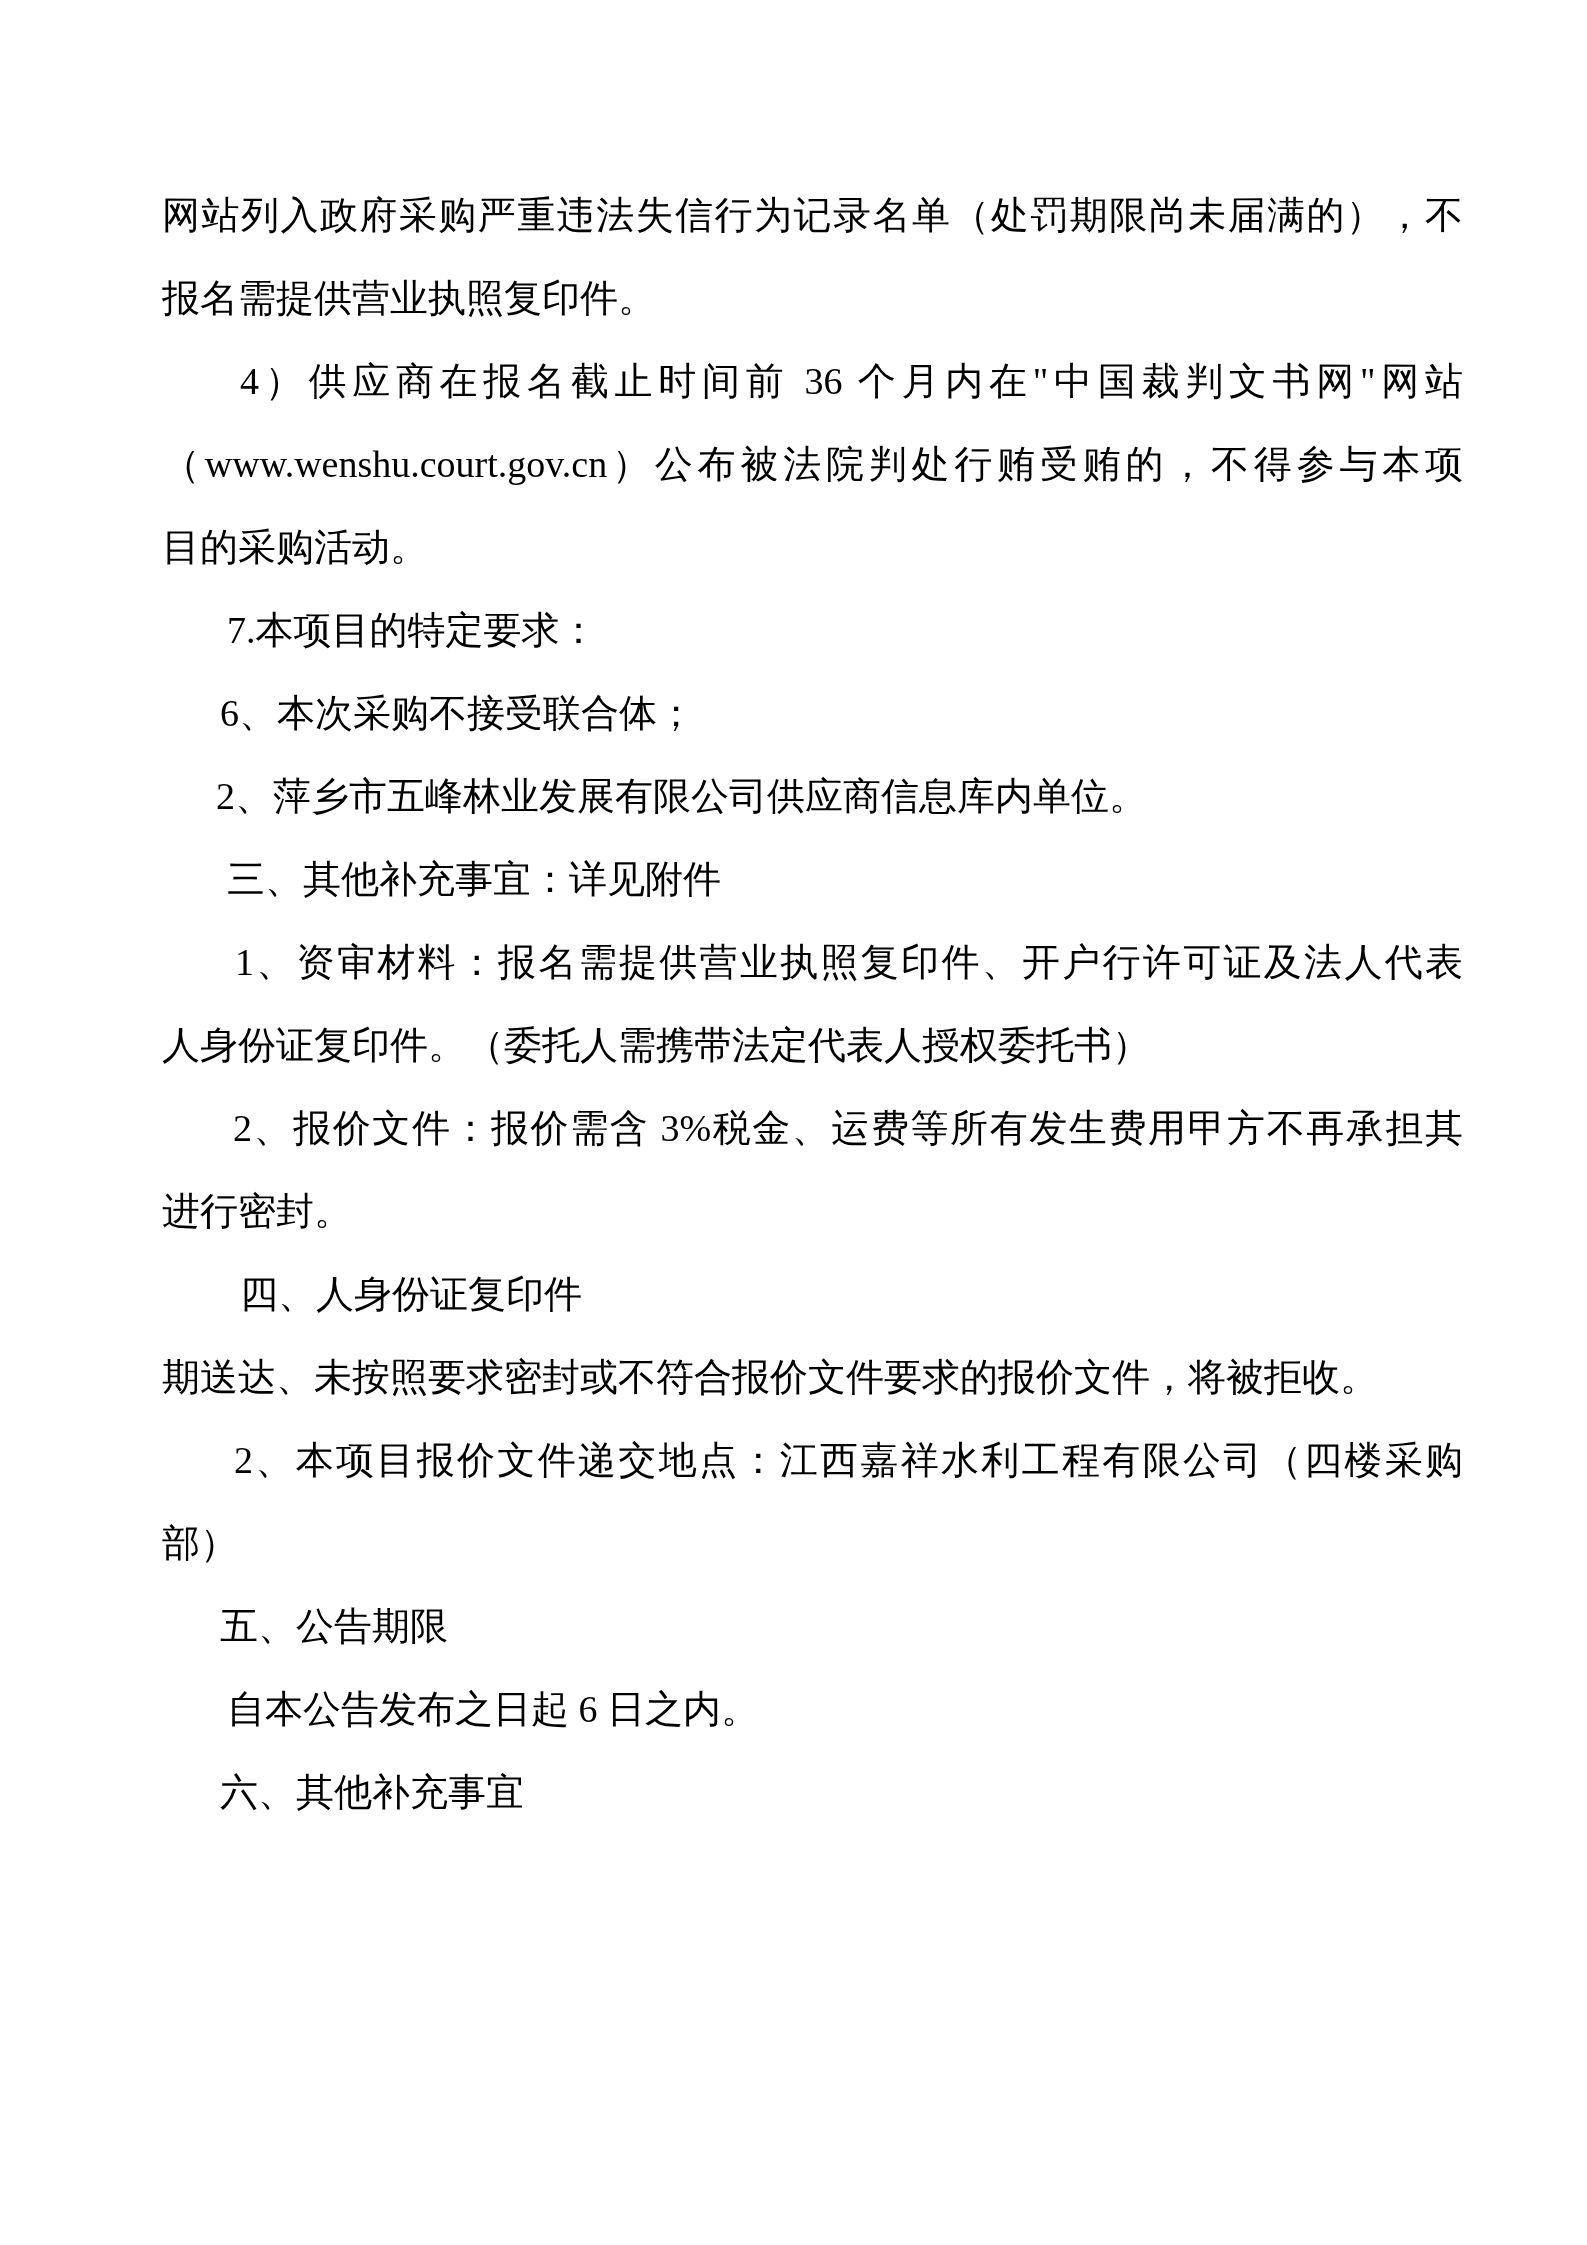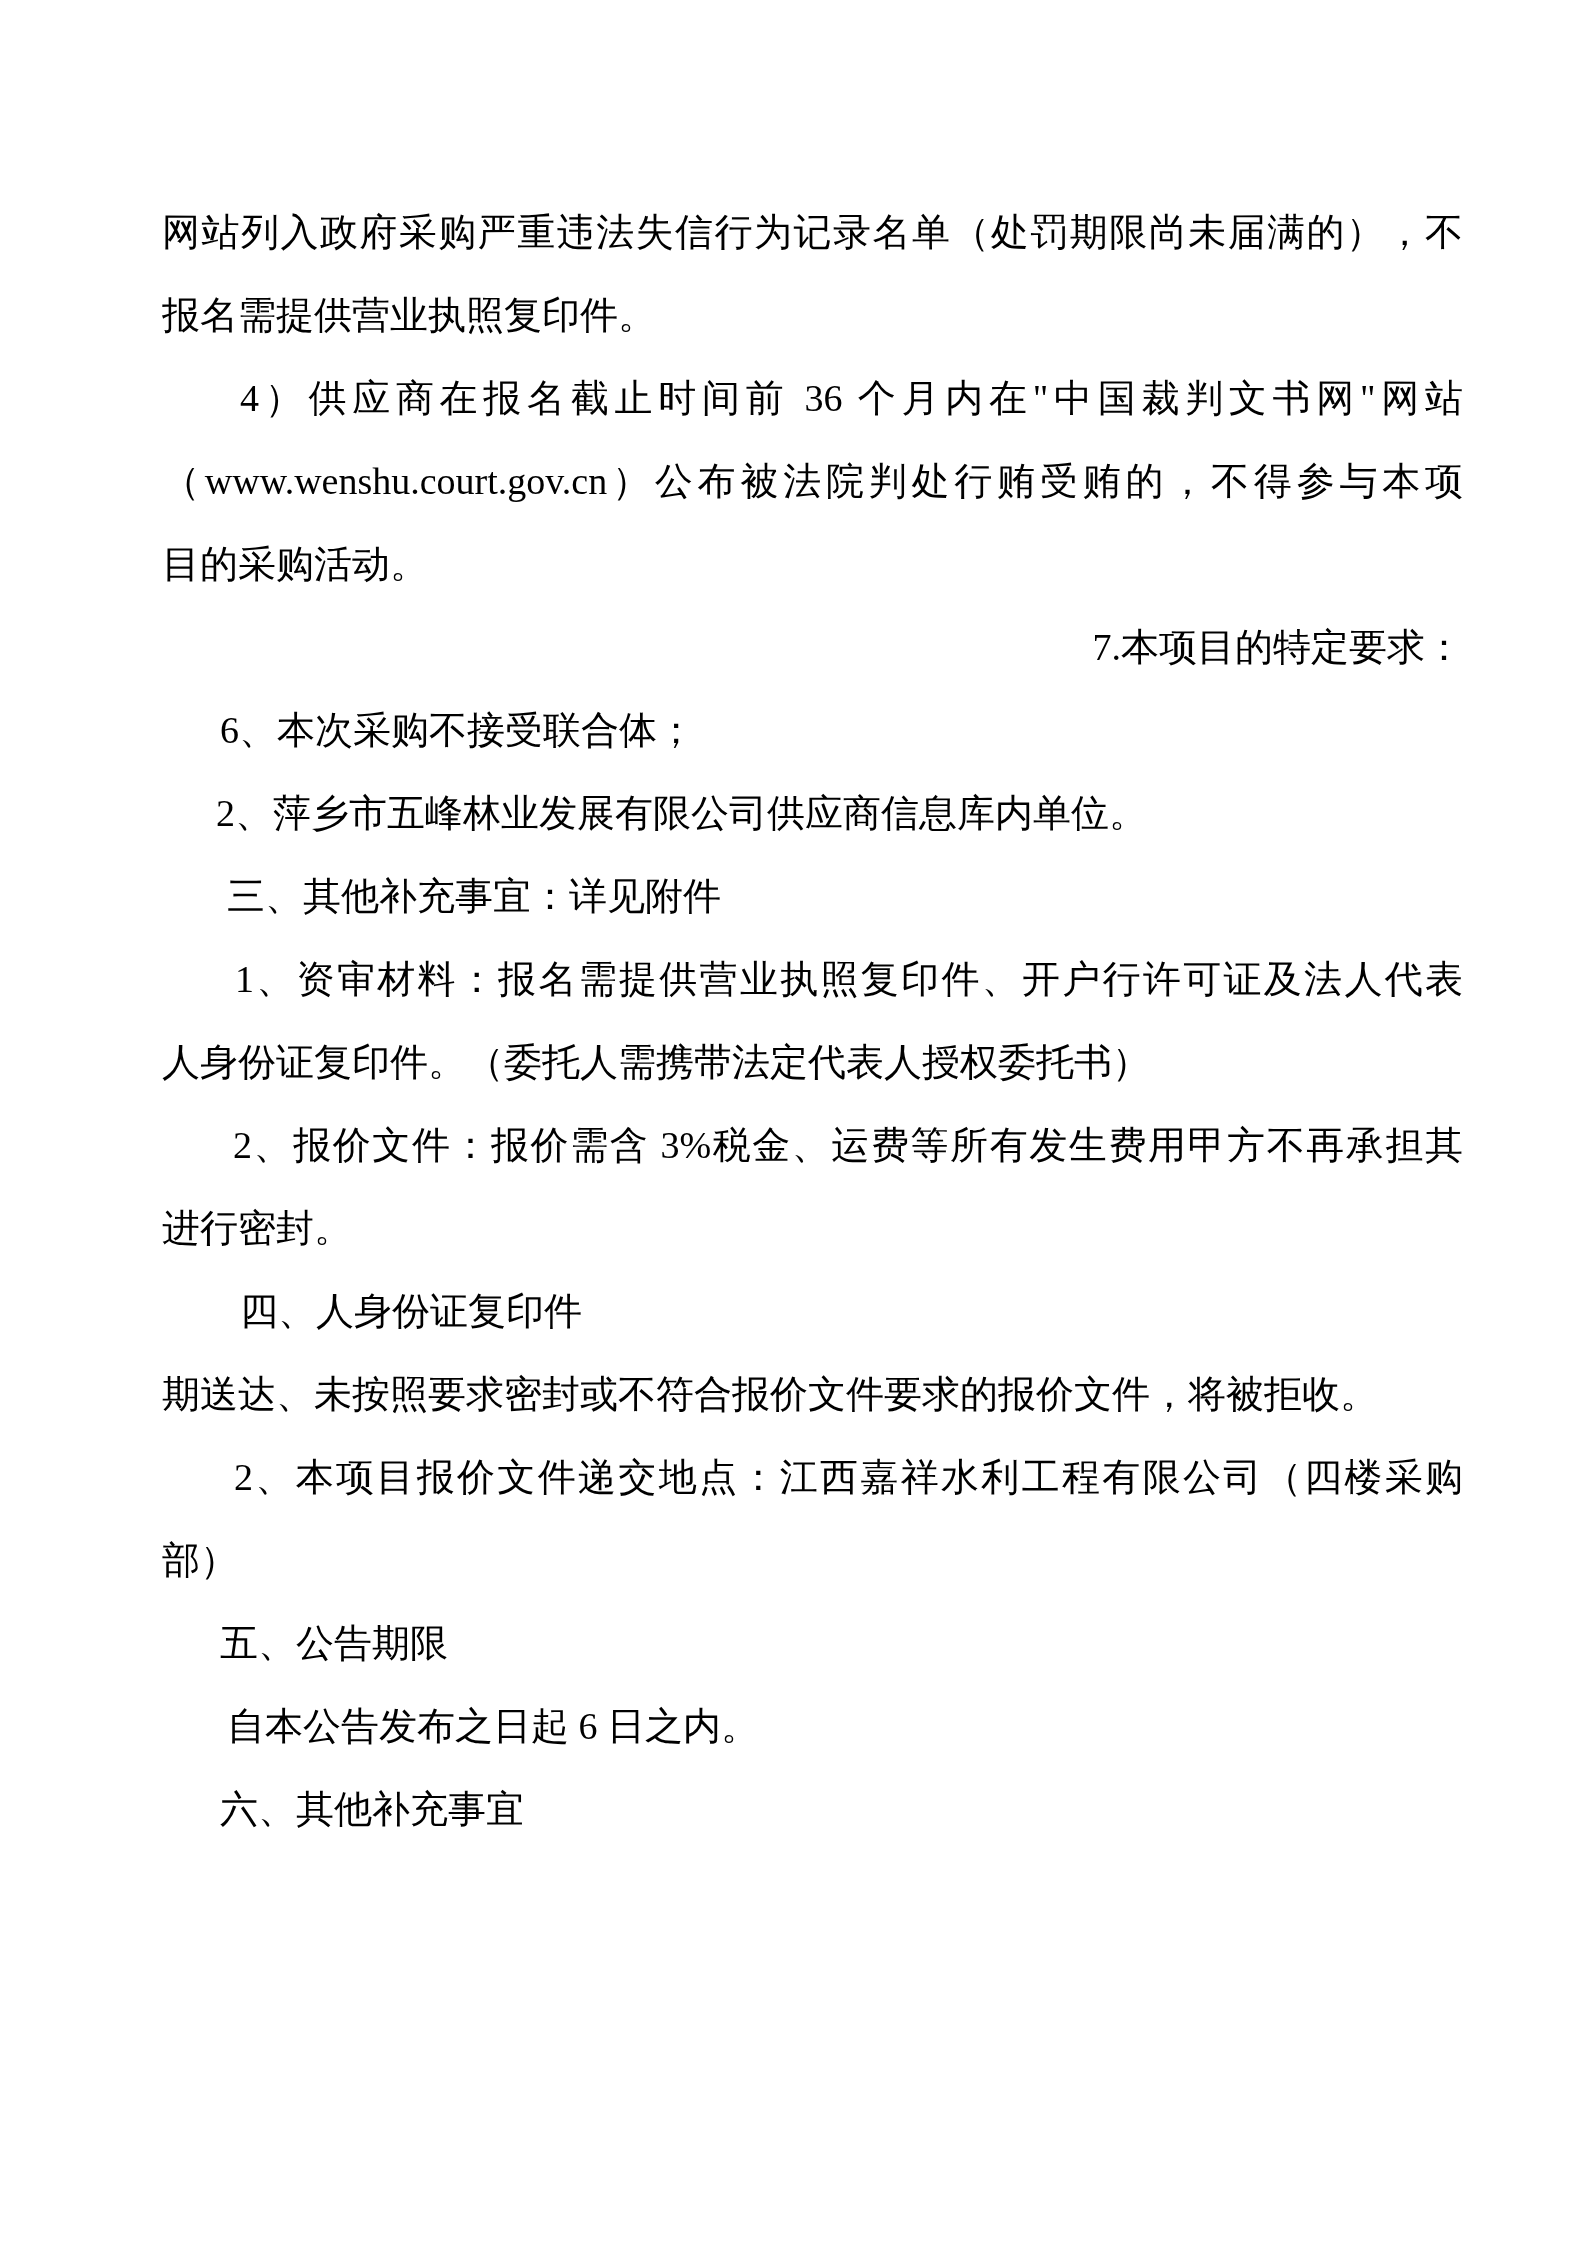--- a/index.html
+++ b/index.html
@@ -11,21 +11,21 @@
     position: relative;
     width: 1587px;
     height: 2245px;
     background: #ffffff;
     overflow: hidden;
     font-family: "Liberation Serif", "DejaVu Serif", serif;
   }
   .doc-body {
     position: absolute;
     left: 162px;
-    top: 191px;
+    top: 174px;
     width: 1301px;
     font-size: 38px;
     line-height: 83px;
     color: #000000;
     letter-spacing: 0;
   }
   .line {
     height: 83px;
     white-space: nowrap;
     text-align: left;
@@ -40,21 +40,21 @@
 </head>
 <body>
 
 <div class="page" style="background: rgb(255, 255, 255);">
   <div class="doc-body" style="color: rgb(0, 0, 0);">
     <div class="line justify">网站列入政府采购严重违法失信行为记录名单（处罚期限尚未届满的），不</div>
     <div class="line">报名需提供营业执照复印件。</div>
     <div class="line justify" style="padding-left: 78px;">4）供应商在报名截止时间前 36 个月内在"中国裁判文书网"网站</div>
     <div class="line justify">（www.wenshu.court.gov.cn）公布被法院判处行贿受贿的，不得参与本项</div>
     <div class="line">目的采购活动。</div>
-    <div class="line" style="padding-left: 65px; text-align: right;">7.本项目的特定要求：</div>
+    <div class="line" style="padding-left: 65px;">7.本项目的特定要求：</div>
     <div class="line" style="padding-left: 58px;">6、本次采购不接受联合体；</div>
     <div class="line" style="padding-left: 54px;">2、萍乡市五峰林业发展有限公司供应商信息库内单位。</div>
     <div class="line" style="padding-left: 65px;">三、其他补充事宜：详见附件</div>
     <div class="line justify" style="padding-left: 73px;">1、资审材料：报名需提供营业执照复印件、开户行许可证及法人代表</div>
     <div class="line">人身份证复印件。（委托人需携带法定代表人授权委托书）</div>
     <div class="line justify" style="padding-left: 71px;">2、报价文件：报价需含 3%税金、运费等所有发生费用甲方不再承担其</div>
     <div class="line">进行密封。</div>
     <div class="line" style="padding-left: 78px;">四、人身份证复印件</div>
     <div class="line">期送达、未按照要求密封或不符合报价文件要求的报价文件，将被拒收。</div>
     <div class="line justify" style="padding-left: 72px;">2、本项目报价文件递交地点：江西嘉祥水利工程有限公司（四楼采购</div>

